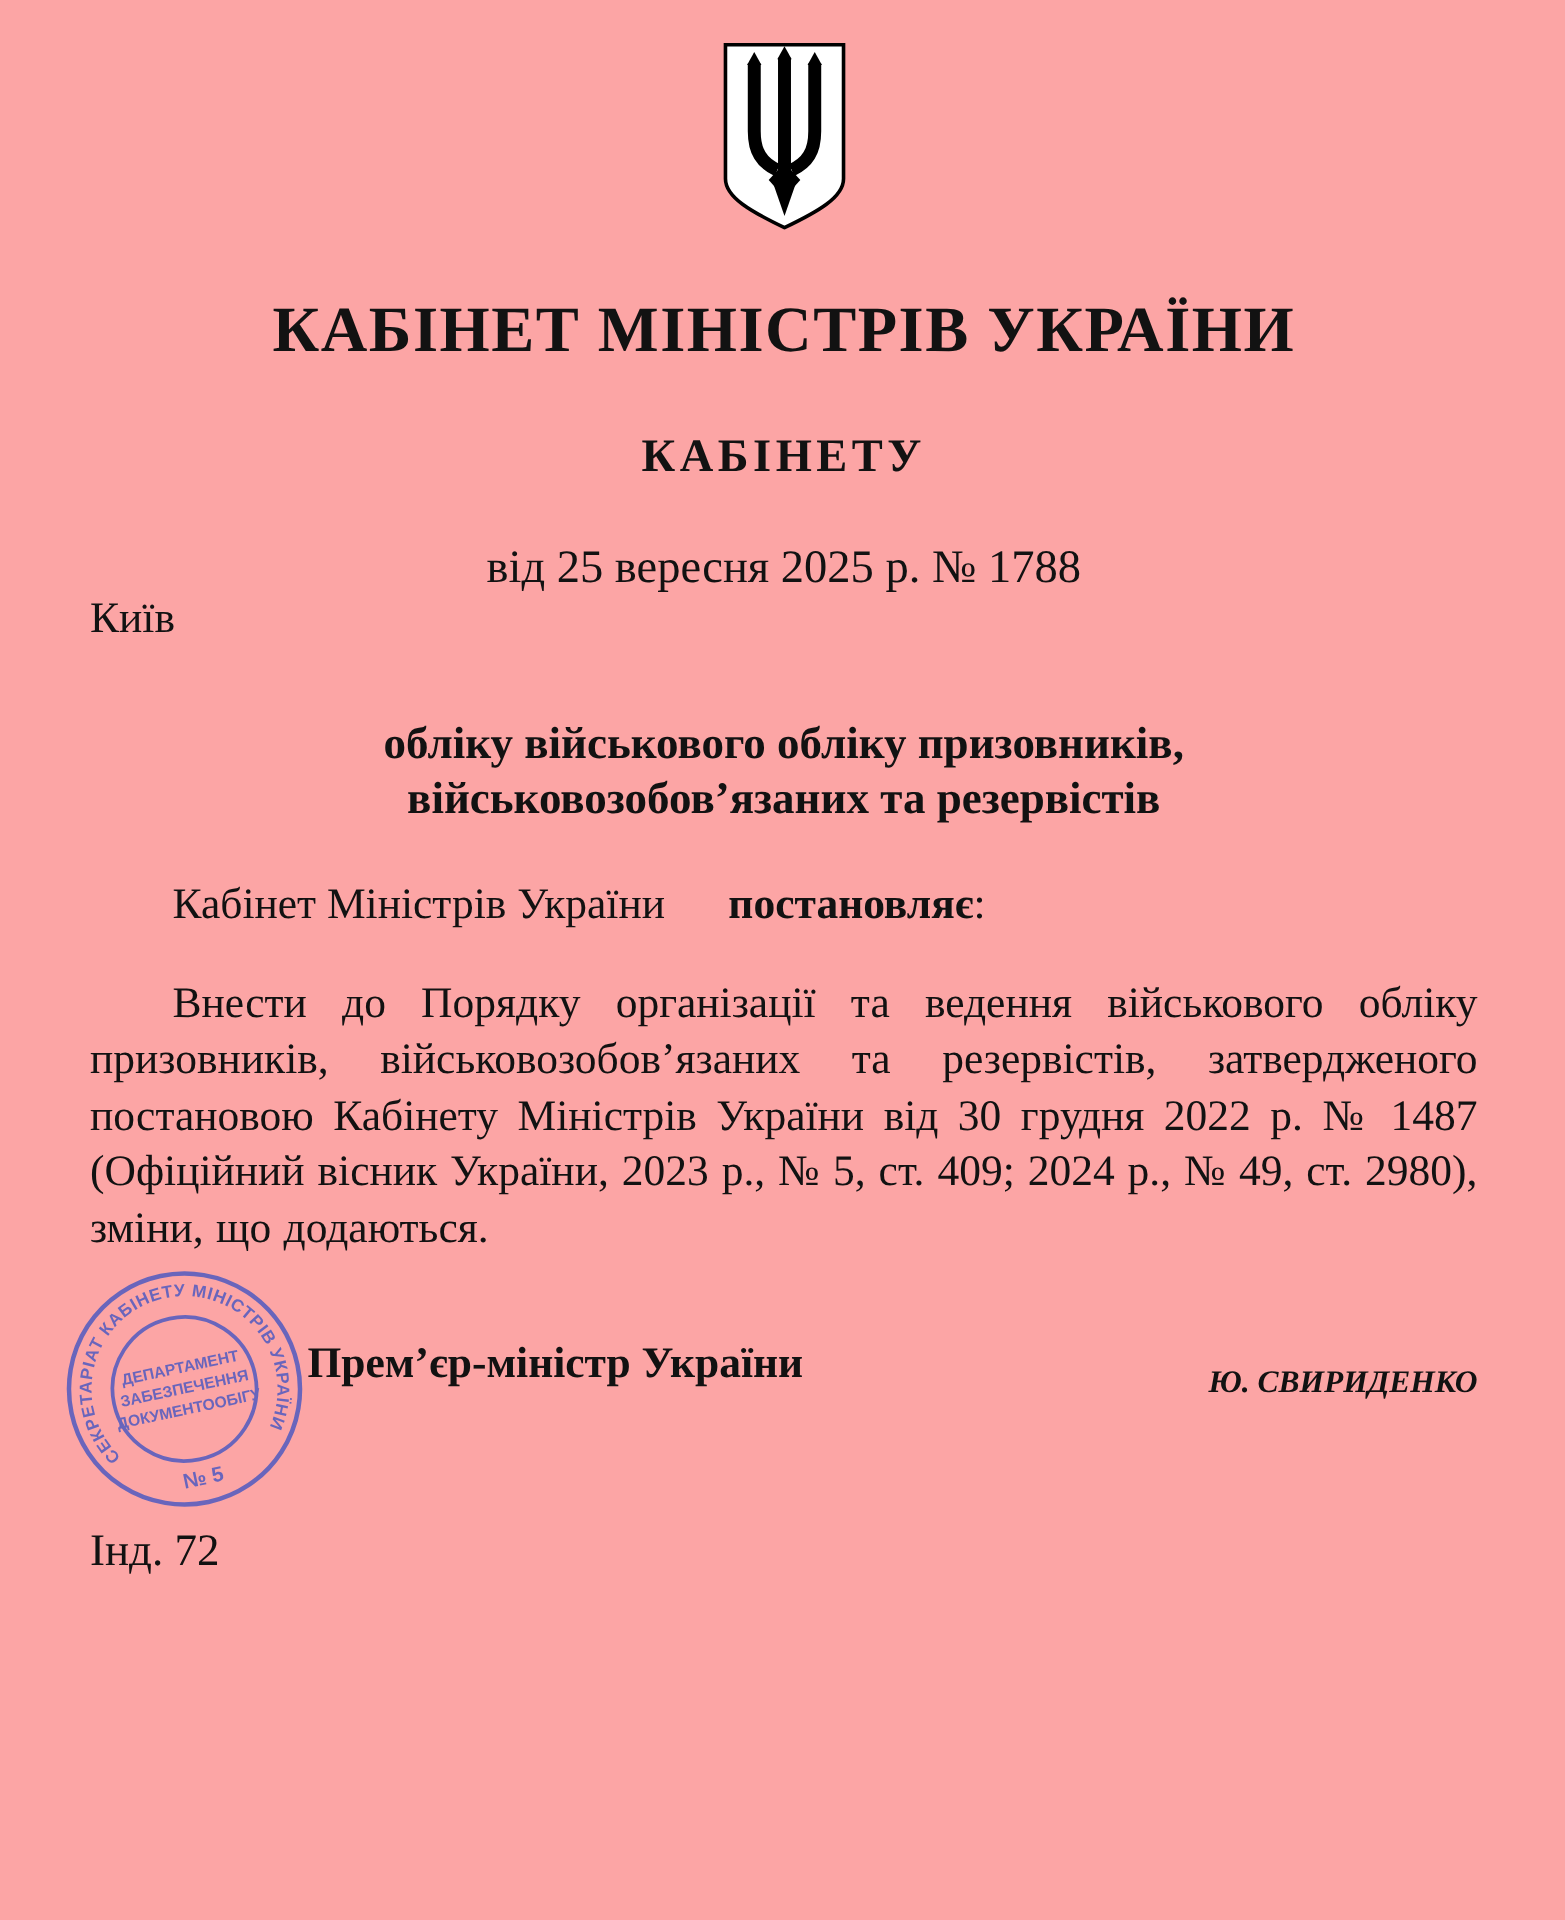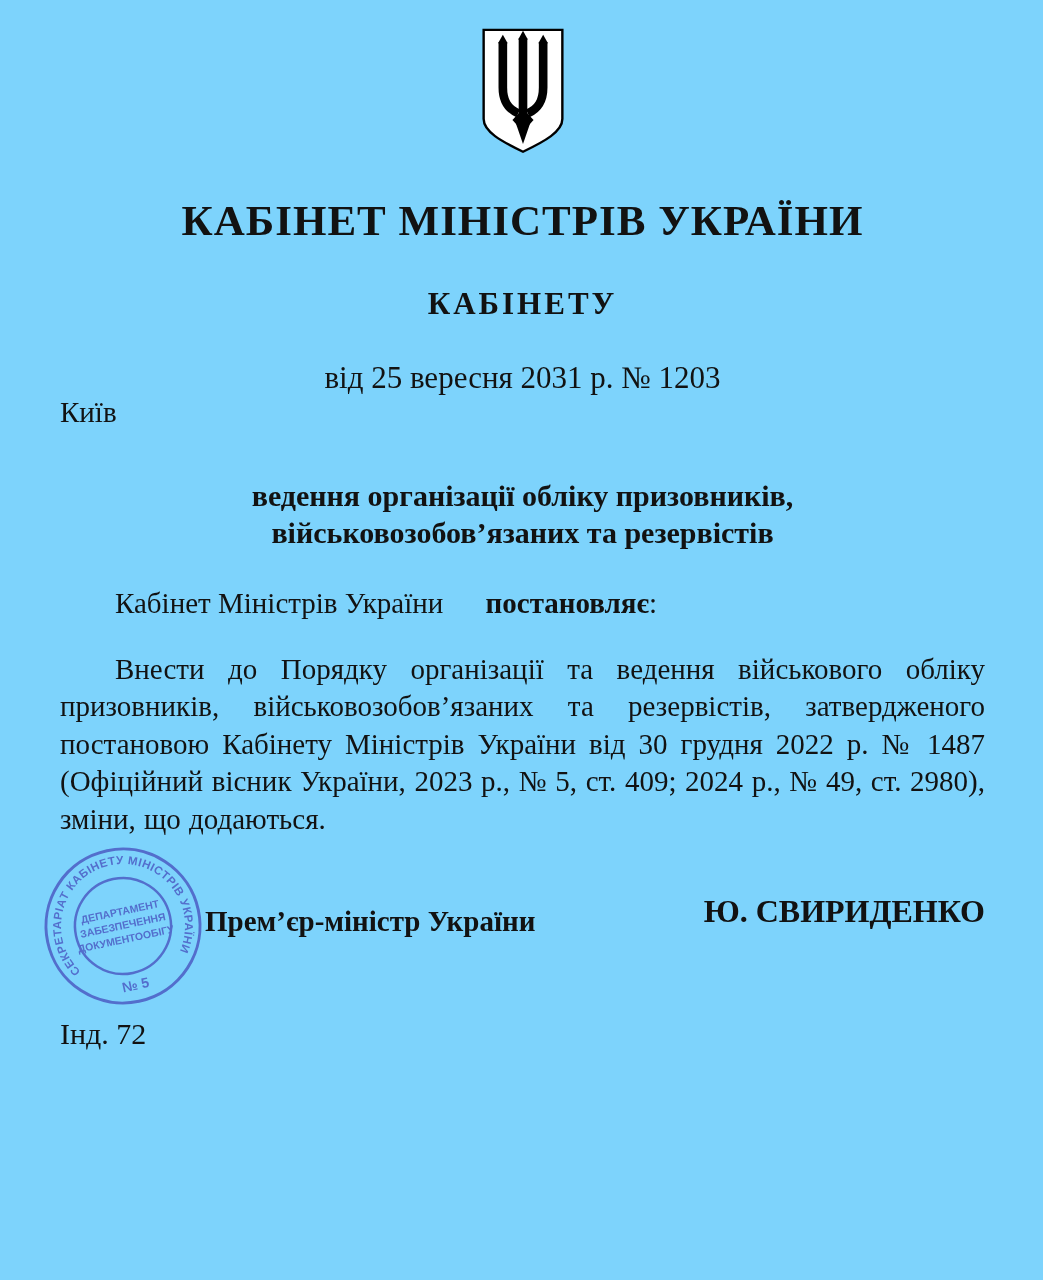--- a/index.html
+++ b/index.html
@@ -2,21 +2,21 @@
 <html lang="uk"><head>
 <meta charset="utf-8">
 <style>
   html, body { margin: 0; padding: 0; background: #ffffff; }
   .page {
     position: relative;
     width: 1043px;
     height: 1280px;
     box-sizing: border-box;
     padding: 0 58px 0 60px;
-    background: #7dd3fc;
+    background: #fca5a5;
     color: #121212;
     font-family: "Liberation Serif", "DejaVu Serif", serif;
     overflow: hidden;
   }
   .emblem-wrap {
     width: 96px;
     margin: 26px auto 0;
   }
   .emblem-wrap svg { display: block; width: 100%; height: auto; }
   .org-name {
@@ -65,32 +65,33 @@
     word-spacing: 1px;
   }
   .signature-row {
     position: relative;
     margin-top: 55px;
     height: 40px;
   }
   .signature-position {
     position: absolute;
     left: 145px;
-    top: 12px;
+    top: 0;
     font-size: 29px;
     font-weight: bold;
     z-index: 2;
   }
   .signature-name {
     position: absolute;
     right: 0;
-    top: 0;
-    font-size: 32px;
+    top: 16px;
+    font-size: 21px;
     font-weight: bold;
     z-index: 2;
+    font-style: italic;
   }
   .stamp-wrap {
     position: absolute;
     left: -22px;
     top: -52px;
     width: 170px;
     height: 170px;
     z-index: 1;
     opacity: 0.82;
   }
@@ -119,26 +120,26 @@
         <polygon points="50,86 61,98 50,110 39,98"></polygon>
         <polygon points="50,123 41,97 59,97"></polygon>
       </g>
     </svg>
   </div>
 
   <h1 class="org-name">КАБІНЕТ МІНІСТРІВ УКРАЇНИ</h1>
 
   <div class="doc-type">КАБІНЕТУ</div>
 
-  <div class="date-line">від 25 вересня 2031 р. № 1203</div>
+  <div class="date-line">від 25 вересня 2025 р. № 1788</div>
 
   <div class="city-line">Київ</div>
 
   <div class="doc-title">
-    <div>ведення організації обліку призовників,</div>
+    <div>обліку військового обліку призовників,</div>
     <div>військовозобов’язаних та резервістів</div>
   </div>
 
   <p class="preamble"><span>Кабінет Міністрів України </span><span class="bold">постановляє</span><span>:</span></p>
 
   <p class="body-paragraph">Внести до Порядку організації та ведення військового обліку призовників, військовозобов’язаних та резервістів, затвердженого постановою Кабінету Міністрів України від 30 грудня 2022 р. № 1487 (Офіційний вісник України, 2023 р., № 5, ст. 409; 2024 р., № 49, ст. 2980), зміни, що додаються.</p>
 
   <div class="signature-row">
     <div class="stamp-wrap">
       <svg viewBox="0 0 170 170" xmlns="http://www.w3.org/2000/svg" aria-hidden="true">

